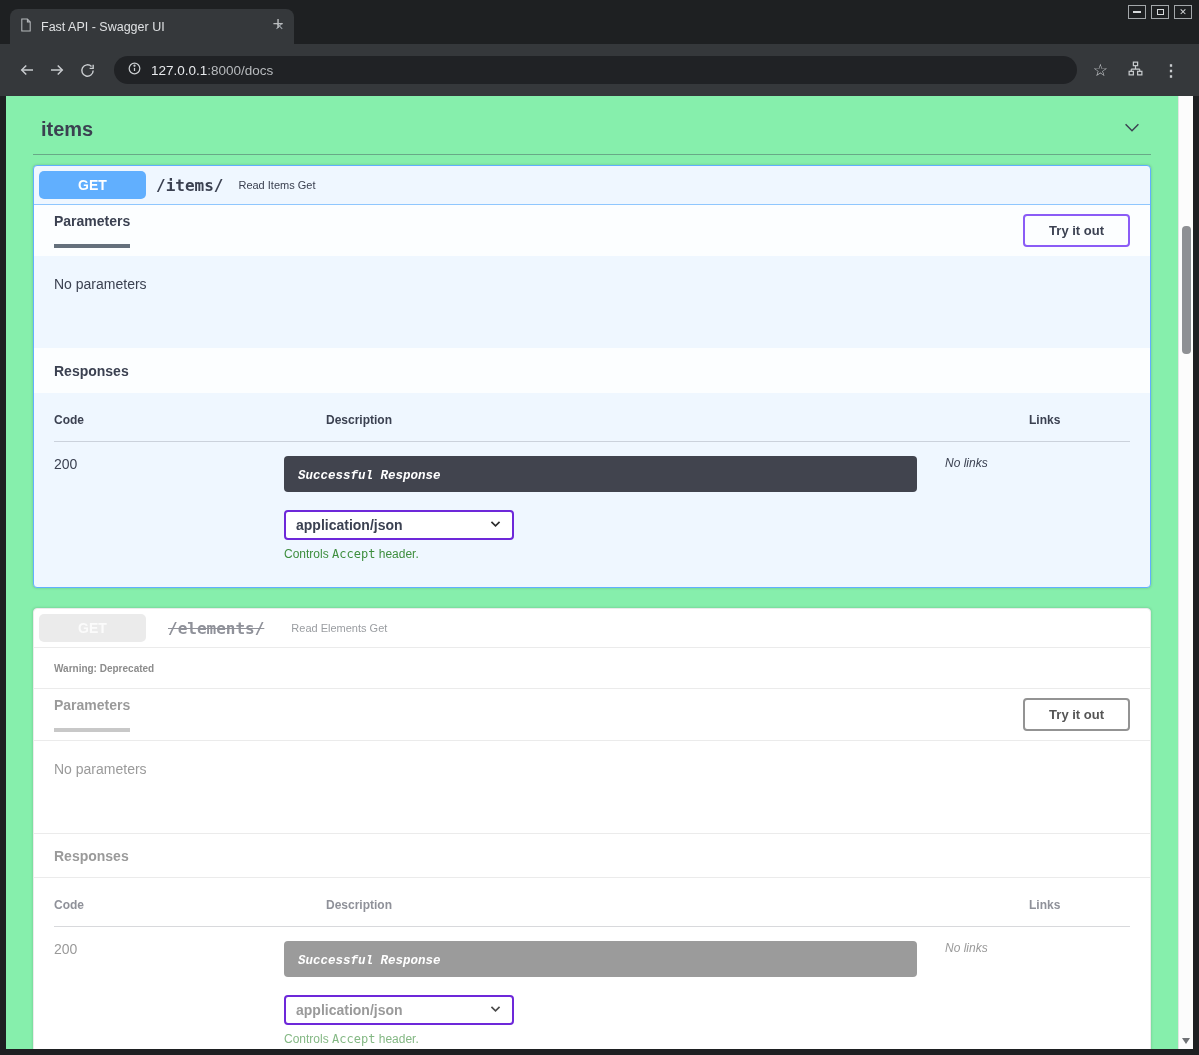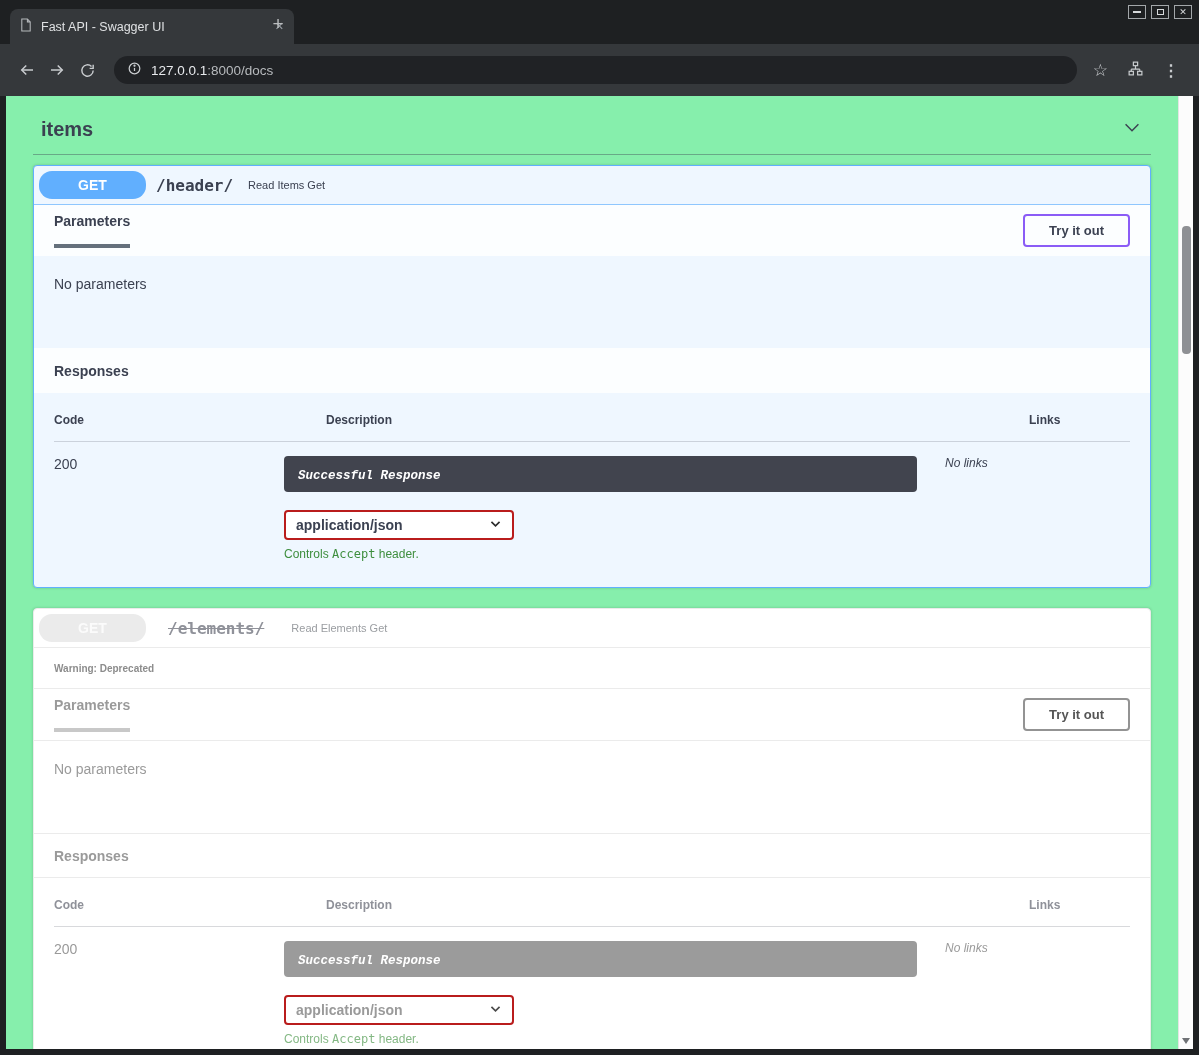--- a/index.html
+++ b/index.html
@@ -47,21 +47,21 @@
   .sec-title { font-size:20px; font-weight:bold; color:#3b4151; }
 
   
   .opblock { margin:10px 0 20px 0; border:1px solid #61affe; border-radius:4px; background:#eff7ff;
              box-shadow:0 0 3px rgba(0,0,0,.19); }
   .opblock.deprecated { border-color:#ebebeb; background:#ffffff; }
 
   .op-summary { display:flex; align-items:center; padding:5px; border-bottom:1px solid #8fc7fe; cursor:pointer; }
   .deprecated .op-summary { border-bottom-color:#ebebeb;gap:12px; }
   .method-badge { min-width:107px; text-align:center; padding:6px 0; background:#61affe; color:#fff;
-                  font-weight:bold; font-size:14px; border-radius:13px; }
+                  font-weight:bold; font-size:14px; border-radius:5px; }
   .deprecated .method-badge { background:#ebebeb; color:#fbfbfb; }
   .op-path { font-family:"DejaVu Sans Mono", monospace; font-weight:bold; font-size:16px; color:#3b4151; margin:0 10px; }
   .deprecated .op-path { color:#8f9199; text-decoration:line-through; }
   .op-desc { font-size:11px; color:#3b4151; margin-left:5px; }
   .deprecated .op-desc { color:#9a9da1; }
 
   .dep-warning { padding:15px 28px 14px 20px; font-size:10px; font-weight:600; color:#8c8c8c; }
 
   .section-header { display:flex; align-items:center; justify-content:space-between;
                     min-height:50px; padding:8px 20px; background:rgba(255,255,255,.8); }
@@ -87,21 +87,21 @@
   .resp-head span { font-size:12px; font-weight:bold; color:#3b4151; }
   .deprecated .resp-head span { color:#8f9199; }
   .resp-row > div { padding-top:14px; }
   .resp-code { font-size:14px; color:#3b4151; }
   .deprecated .resp-code { color:#9a9a9a; }
 
   .resp-box { width:633px; background:#41444e; border-radius:4px; padding:9px 14px; }
   .deprecated .resp-box { background:#9b9b9b; }
   .resp-box code { font-family:Liberation Mono, monospace; font-style:italic; font-weight:bold; font-size:12.5px; color:#ffffff; }
 
-  .content-select { width:230px; margin-top:18px; background:#fff; border:2px solid #b91c1c; border-radius:4px;
+  .content-select { width:230px; margin-top:18px; background:#fff; border:2px solid #6d28d9; border-radius:4px;
                     padding:4px 10px; display:flex; align-items:center; justify-content:space-between; cursor:pointer; }
   .content-select .sel-text { font-size:14px; font-weight:bold; color:#3b4151; }
   .deprecated .content-select .sel-text { color:#9a9a9a; }
 
   .accept-note { margin-top:7px; font-size:12px; color:#3e8e3e; }
   .accept-note .mono { font-family:"DejaVu Sans Mono", monospace; font-size:12px; }
   .deprecated .accept-note { color:#84b884; }
 
   .resp-links { font-size:12px; font-style:italic; color:#3b4151; }
   .deprecated .resp-links { color:#9a9a9a; }
@@ -183,21 +183,21 @@
       <span>
         <svg width="22" height="22" viewBox="0 0 24 24" fill="none" stroke="#3b4151" stroke-width="1.6">
           <path d="M5 9l7 7 7-7"></path>
         </svg>
       </span>
     </div>
 
     <section class="opblock">
       <div class="op-summary">
         <span class="method-badge">GET</span>
-        <span class="op-path">/header/</span>
+        <span class="op-path">/items/</span>
         <span class="op-desc">Read Items Get</span>
       </div>
       <div class="opblock-body">
         <div class="section-header">
           <h4 class="tabbed">Parameters</h4>
           <button class="try-btn">Try it out</button>
         </div>
         <div class="params-body">
           <span>No parameters</span>
         </div>

